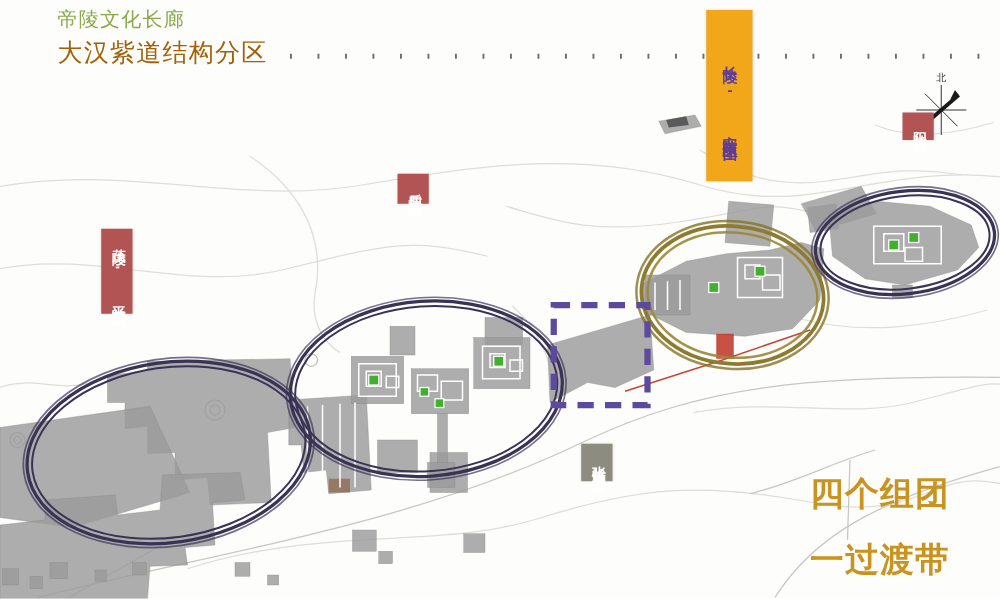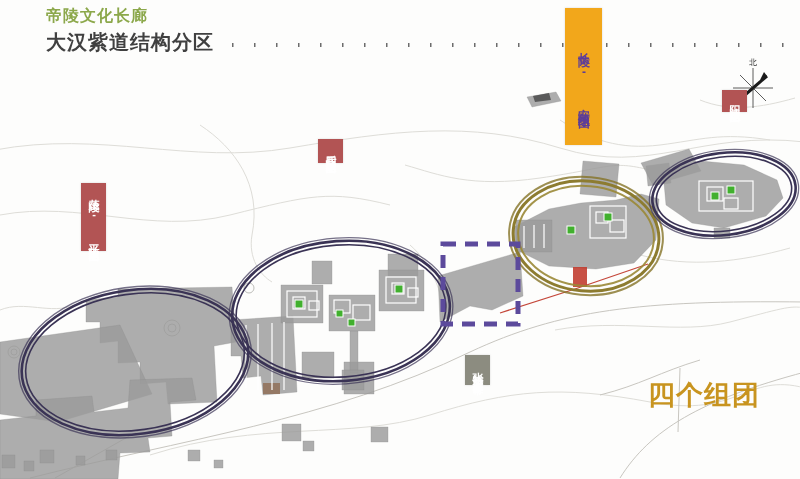--- a/index.html
+++ b/index.html
@@ -5,22 +5,22 @@
   html,body { margin:0; padding:0; background:#ffffff; }
   .stage {
     position:relative; width:800px; height:479px; overflow:hidden;
     background:#fdfdfc;
     font-family:"Liberation Sans","DejaVu Sans",sans-serif;
   }
   svg.map { position:absolute; left:0; top:0; }
 
   
   .titles { position:absolute; left:46px; top:6px; }
-  .subtitle { font-size:16px; font-weight:bold; color:var(--title_green,#8CA84B); letter-spacing:1px; }
-  .title    { font-size:20px; font-weight:bold; color:#404040; letter-spacing:1px; margin-top:2px; }
+  .subtitle { font-size:16px; font-weight:normal; color:var(--title_green,#8CA84B); letter-spacing:1px; }
+  .title    { font-size:20px; font-weight:normal; color:#a16207; letter-spacing:1px; margin-top:2px; }
 
   
   .v-label {
     position:absolute;
     writing-mode:vertical-rl; text-orientation:upright;
     font-weight:bold; text-align:center;
     color:#fff; letter-spacing:2px;
     box-shadow:0 0 2px rgba(0,0,0,.15);
   }
   .v-red    { background:var(--label_red_bg,#B25454); font-size:11px; padding:7px 5px; }
@@ -198,15 +198,16 @@
   </div>
 
   <div class="v-label v-red lbl-maoling">茂陵 - 平陵组团</div>
   <div class="v-label v-red lbl-housiling">后四陵组团</div>
   <div class="v-label v-yellow lbl-changling">长陵 - 安陵组团</div>
   <div class="v-label v-red lbl-yangling">阳陵组团</div>
   <div class="v-label v-gray lbl-zhangyu">张裕酒庄过渡带</div>
 
   <div class="summary">
     <div class="line">四个组团</div>
+    <div class="line">一过渡带</div>
   </div>
 
 </div>
 
 </body></html>

